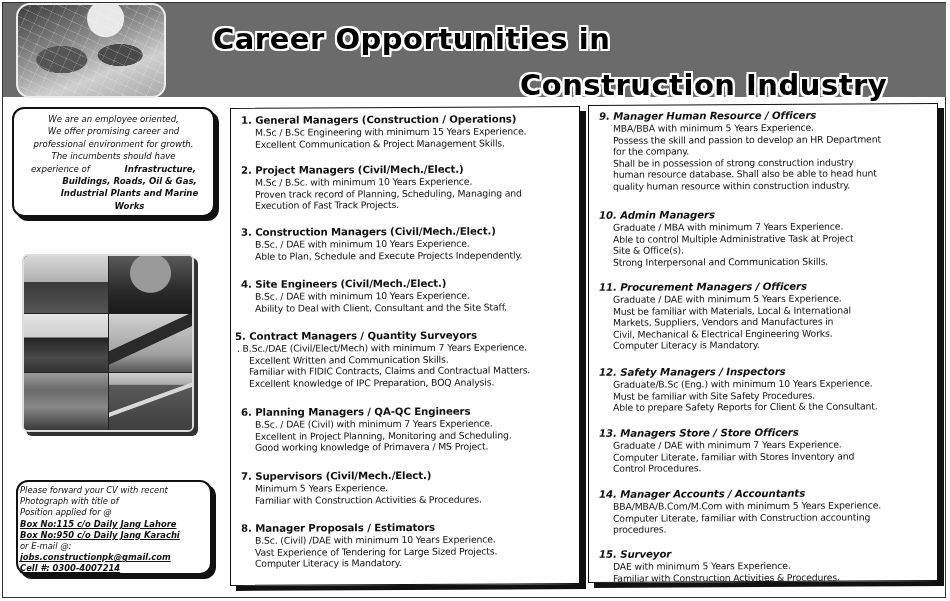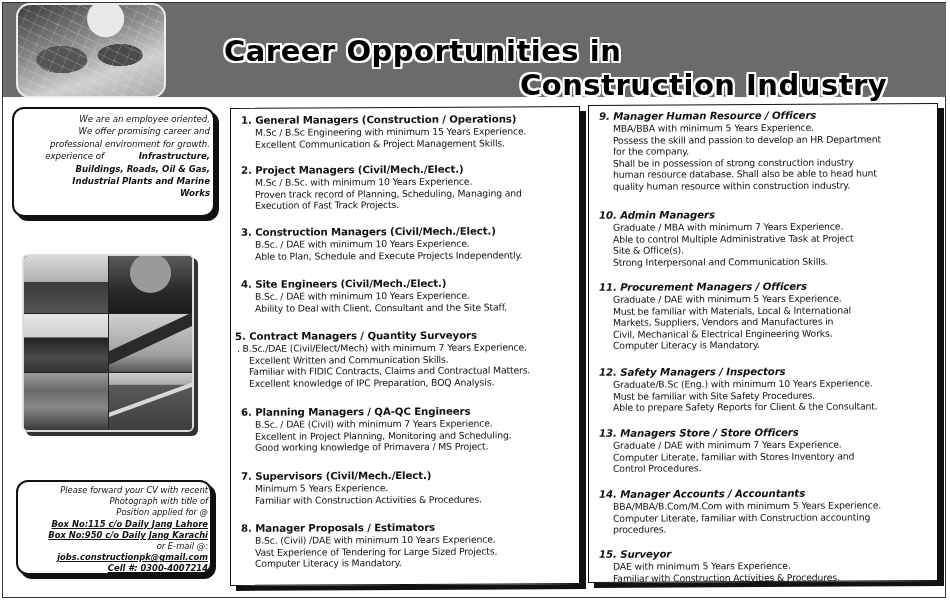--- a/index.html
+++ b/index.html
@@ -26,28 +26,28 @@
       linear-gradient(160deg, #3b3b3b 0%, #8a8a8a 40%, #cfcfcf 70%, #a8a8a8 100%);
     overflow: hidden;
   }
   .title {
     position: absolute; font-family: "DejaVu Sans", sans-serif; font-weight: bold;
     font-size: 29px; color: #000; letter-spacing: 0.5px;
     text-shadow: -2px -2px 0 #fff, 2px -2px 0 #fff, -2px 2px 0 #fff, 2px 2px 0 #fff,
                  0 -2px 0 #fff, 0 2px 0 #fff, -2px 0 0 #fff, 2px 0 0 #fff;
     white-space: nowrap;
   }
-  .title.l1 { left: 224px; top: 22px; margin-top: 12px; }
+  .title.l1 { left: 213px; top: 22px; }
   .title.l2 { left: 520px; top: 68px; }
 
   .intro-box {
     position: absolute; left: 12px; top: 107px; width: 203px; height: 110px;
     border: 2px solid #111; border-radius: 12px; background: #fff;
     box-shadow: 4px 4px 0 #111;
-    padding: 4px 3px; text-align: right;
+    padding: 4px 3px; text-align: center;
     font-family: "DejaVu Sans", sans-serif; font-size: 8.6px; line-height: 12.4px;
   }
   .intro-box .it { font-style: italic; }
   .intro-box .bi { font-style: italic; font-weight: bold; padding-left: 32px; }
 
   .collage {
     position: absolute; left: 22px; top: 254px; width: 172px; height: 178px;
     border-radius: 6px; border: 2px solid #ddd; box-shadow: 4px 4px 0 #333;
     display: grid; grid-template-columns: 1fr 1fr; grid-template-rows: 1fr 1fr 1fr; gap: 1px;
     background: #222; overflow: hidden;
@@ -56,21 +56,21 @@
   .t1 { background: linear-gradient(180deg,#d8d8d8 0%,#b0b0b0 45%,#3a3a3a 46%,#555 100%); }
   .t2 { background: radial-gradient(ellipse at 50% 30%, #9a9a9a 0 20px, transparent 21px), linear-gradient(180deg,#5a5a5a 0%,#2a2a2a 60%,#1a1a1a 100%); }
   .t3 { background: linear-gradient(180deg,#e5e5e5 0%,#cfcfcf 40%,#222 41%,#4a4a4a 75%,#333 100%); }
   .t4 { background: linear-gradient(155deg, transparent 0 38%, #2a2a2a 39% 52%, transparent 53%), linear-gradient(180deg,#d0d0d0 0%,#a0a0a0 70%,#555 100%); }
   .t5 { background: linear-gradient(180deg,#9a9a9a 0%,#6a6a6a 30%,#888 60%,#3a3a3a 100%); }
   .t6 { background: linear-gradient(160deg, transparent 0 45%, #d8d8d8 46% 50%, transparent 51%), linear-gradient(180deg,#cfcfcf 0%,#aaa 20%,#5a5a5a 21%,#3e3e3e 100%); }
 
   .contact-box {
     position: absolute; left: 16px; top: 480px; width: 196px; height: 95px;
     border: 2px solid #111; border-radius: 12px; background: #fff;
-    box-shadow: 4px 4px 0 #111; text-align: right;
+    box-shadow: 4px 4px 0 #111; text-align: left;
     padding: 3px 2px;
     font-family: "DejaVu Sans", sans-serif; font-size: 8.4px; line-height: 11.2px;
   }
   .contact-box .it { font-style: italic; }
   .contact-box .bi { font-style: italic; font-weight: bold; text-decoration: underline; }
 
   .panel {
     position: absolute; border: 1px solid #111; background: #fff;
     box-shadow: 6px 5px 0 #111;
     font-family: "DejaVu Sans", sans-serif;
@@ -90,20 +90,21 @@
 <div class="banner">
   <div class="banner-photo"></div>
 </div>
 <div class="title l1">Career Opportunities in</div>
 <div class="title l2">Construction Industry</div>
 
 <div class="intro-box">
   <div class="it">We are an employee oriented,</div>
   <div class="it">We offer promising career and</div>
   <div class="it">professional environment for growth.</div>
+  <div class="it">The incumbents should have</div>
   <div class="it"><span>experience of </span><span class="bi">Infrastructure,</span></div>
   <div class="bi">Buildings, Roads, Oil &amp; Gas,</div>
   <div class="bi">Industrial Plants and Marine Works</div>
 </div>
 
 <div class="collage">
   <div class="tile t1"></div>
   <div class="tile t2"></div>
   <div class="tile t3"></div>
   <div class="tile t4"></div>

